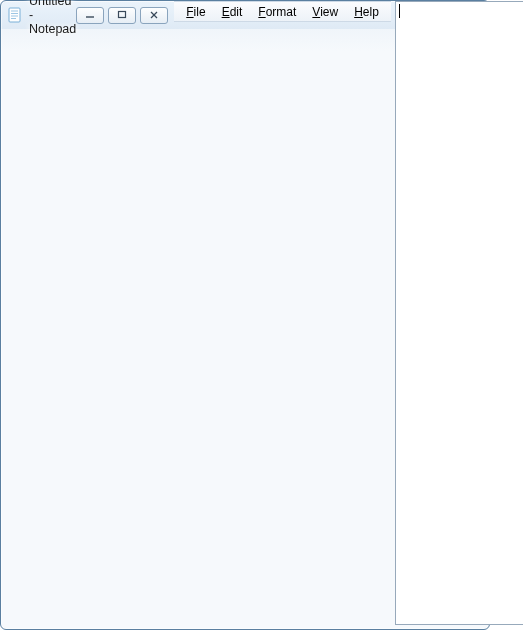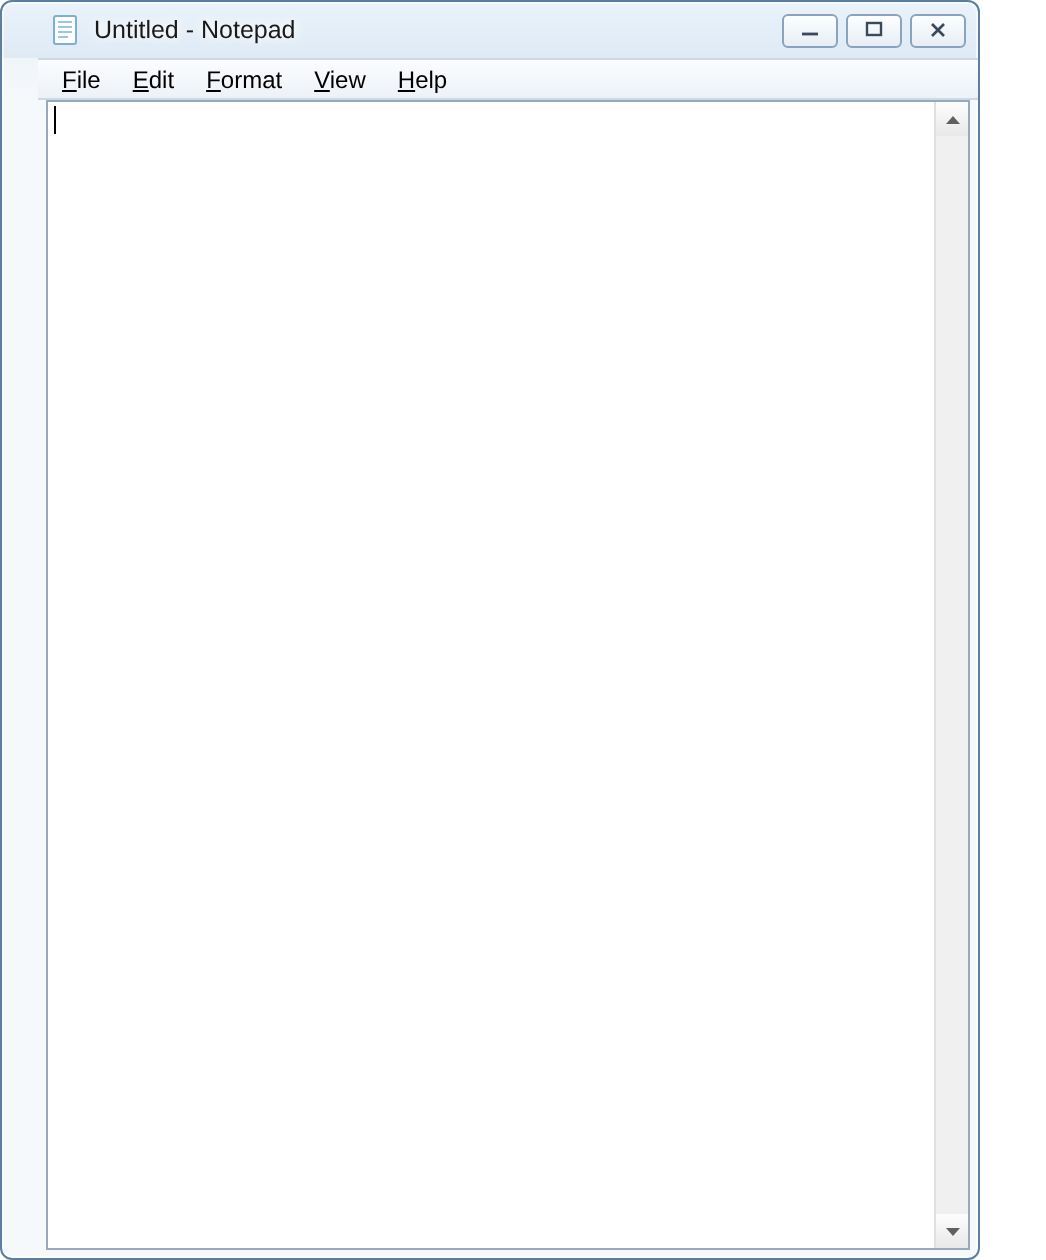--- a/index.html
+++ b/index.html
@@ -12,23 +12,22 @@
     overflow: hidden;
   }
   .window {
     width: 490px;
     height: 630px;
     border: 1px solid #5a7fa0;
     border-radius: 6px;
     background: linear-gradient(to bottom, #eaf3fb 0, #dfeaf5 28px, #f0f5fa 28px, #f6f9fc 50px);
     position: relative;
     display: flex;
-    flex-direction: column;
+    flex-direction: row;
     box-shadow: inset 0 0 0 1px rgba(255,255,255,0.6);
-    padding-left: 18px;
   }
   .titlebar {
     height: 28px;
     display: flex;
     align-items: center;
     padding: 0 2px 0 6px;
     position: relative;
   }
   .app-icon {
     width: 16px;

